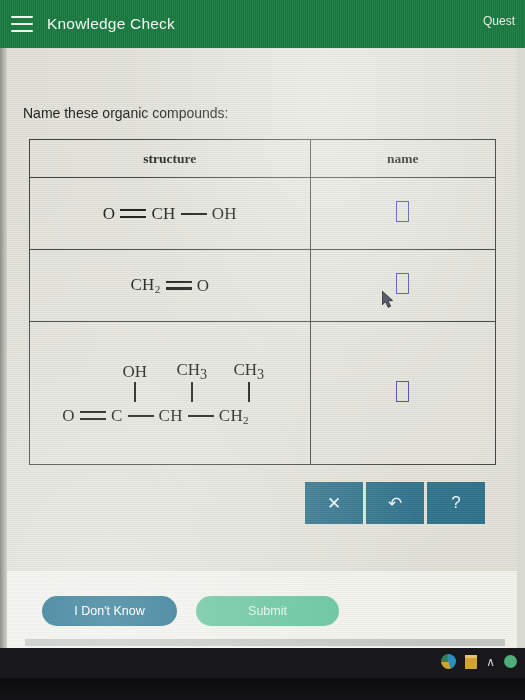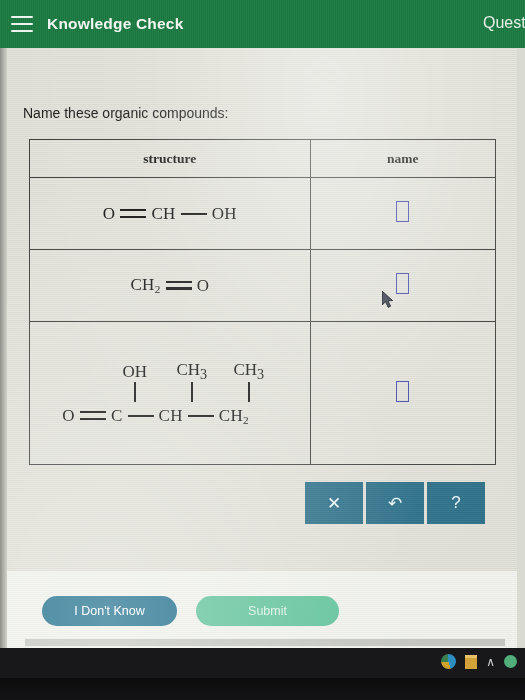--- a/index.html
+++ b/index.html
@@ -32,25 +32,25 @@
     display: flex; align-items: center;
     z-index: 8;
   }
   .hamburger {
     width: 22px; height: 16px;
     margin-left: 11px; margin-right: 14px;
     display: flex; flex-direction: column; justify-content: space-between;
   }
   .hamburger i { display: block; height: 2px; background: #eef3ee; border-radius: 1px; }
   .appbar-title {
-    color: #f2f6f2; font-size: 15.5px; letter-spacing: .2px; font-weight: bold;
+    color: #f2f6f2; font-size: 15.5px; letter-spacing: .2px;
   }
   .appbar-right {
     position: absolute; right: 0; top: 14px;
-    color: #e7efe8; font-size: 16px;
+    color: #e7efe8; font-size: 12px;
     width: 42px; overflow: hidden; white-space: nowrap; margin-left: 12px;
   }
 
   
   .page {
     position: absolute; left: 7px; top: 48px;
     width: 510px; height: 600px;
     background: #dcdcd3;
     background-image: repeating-linear-gradient(0deg, rgba(255,255,255,0.22) 0 1px, rgba(0,0,0,0.015) 1px 2px);
     overflow: hidden;

